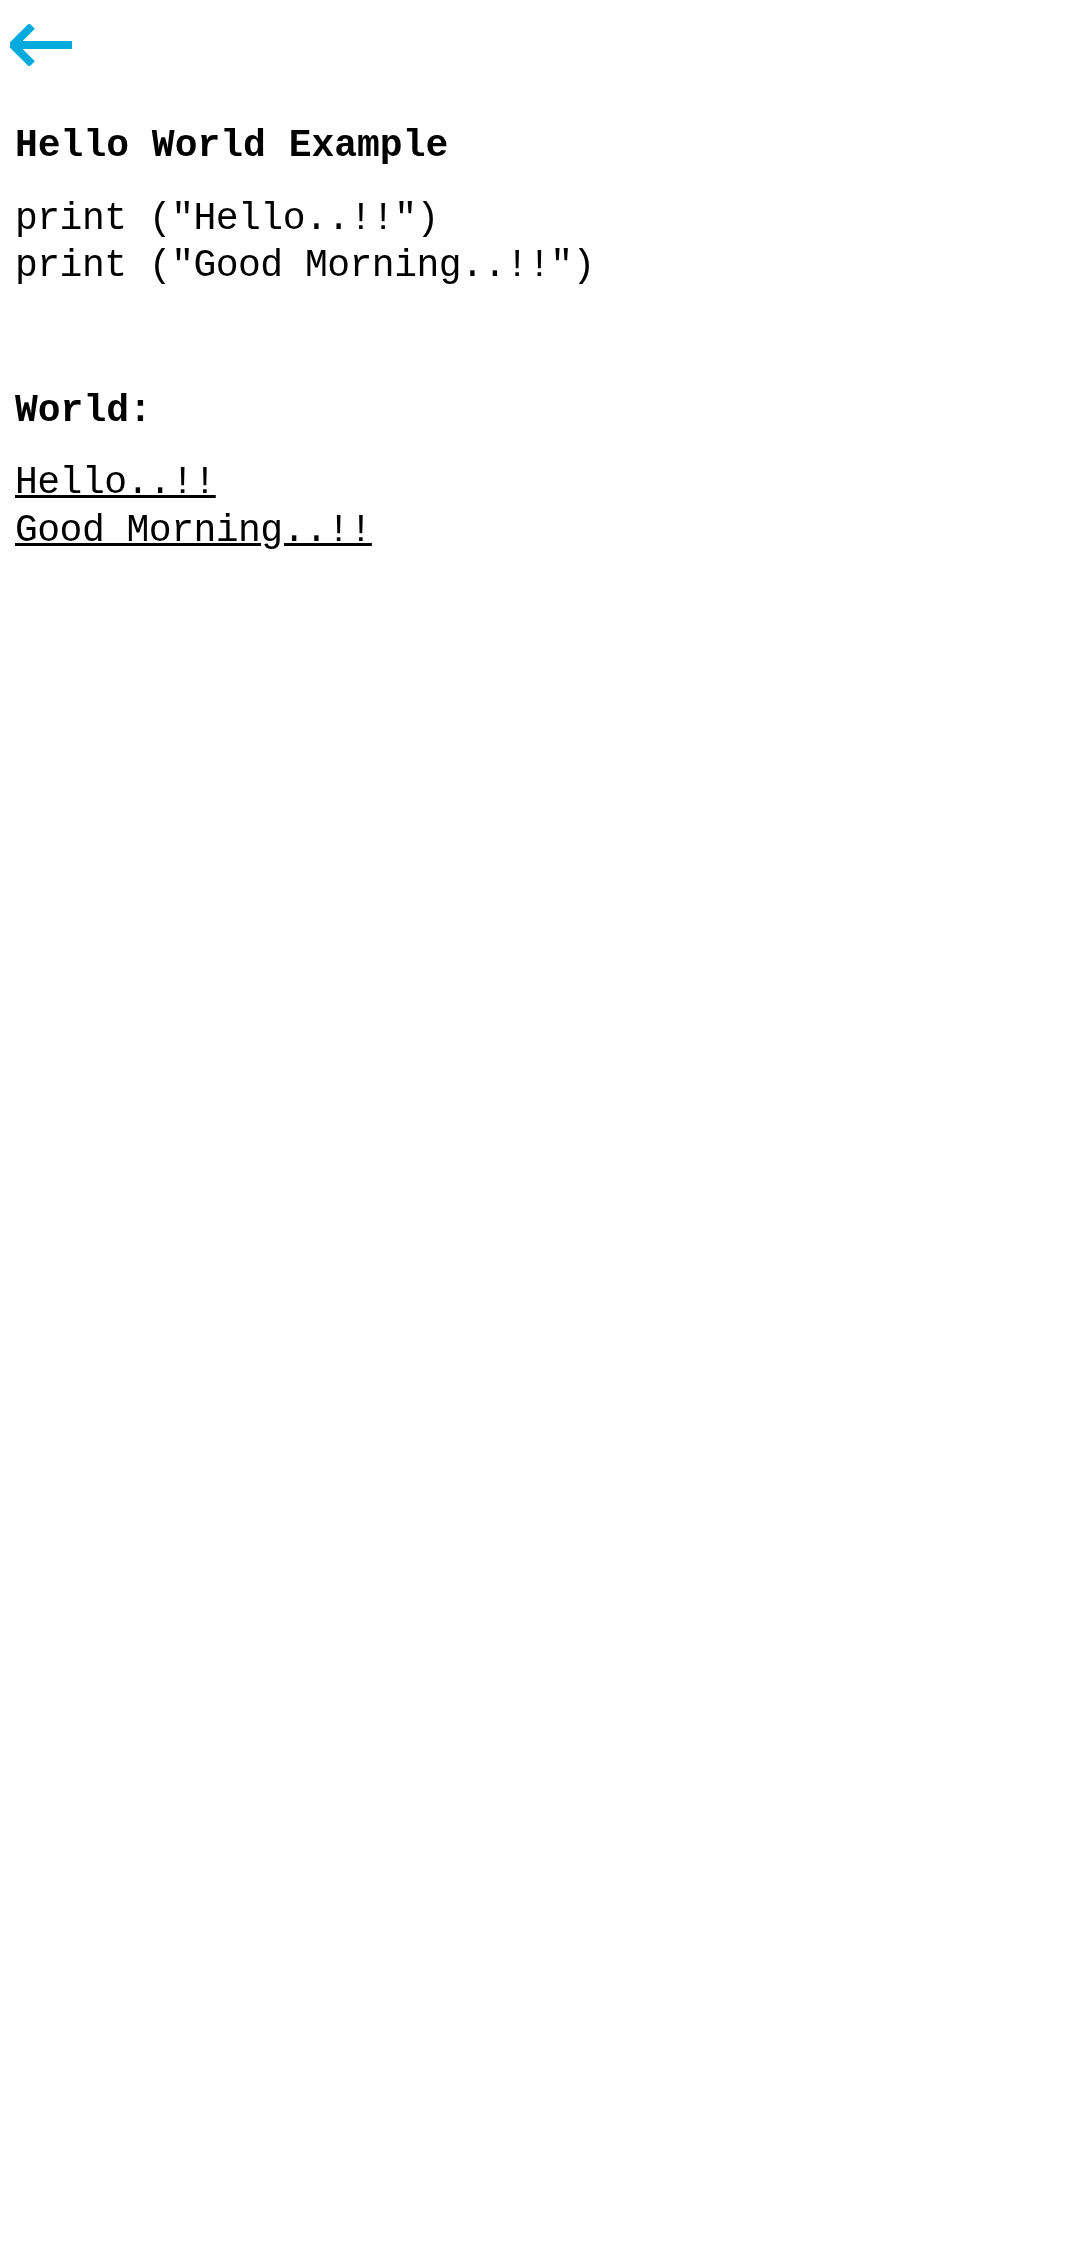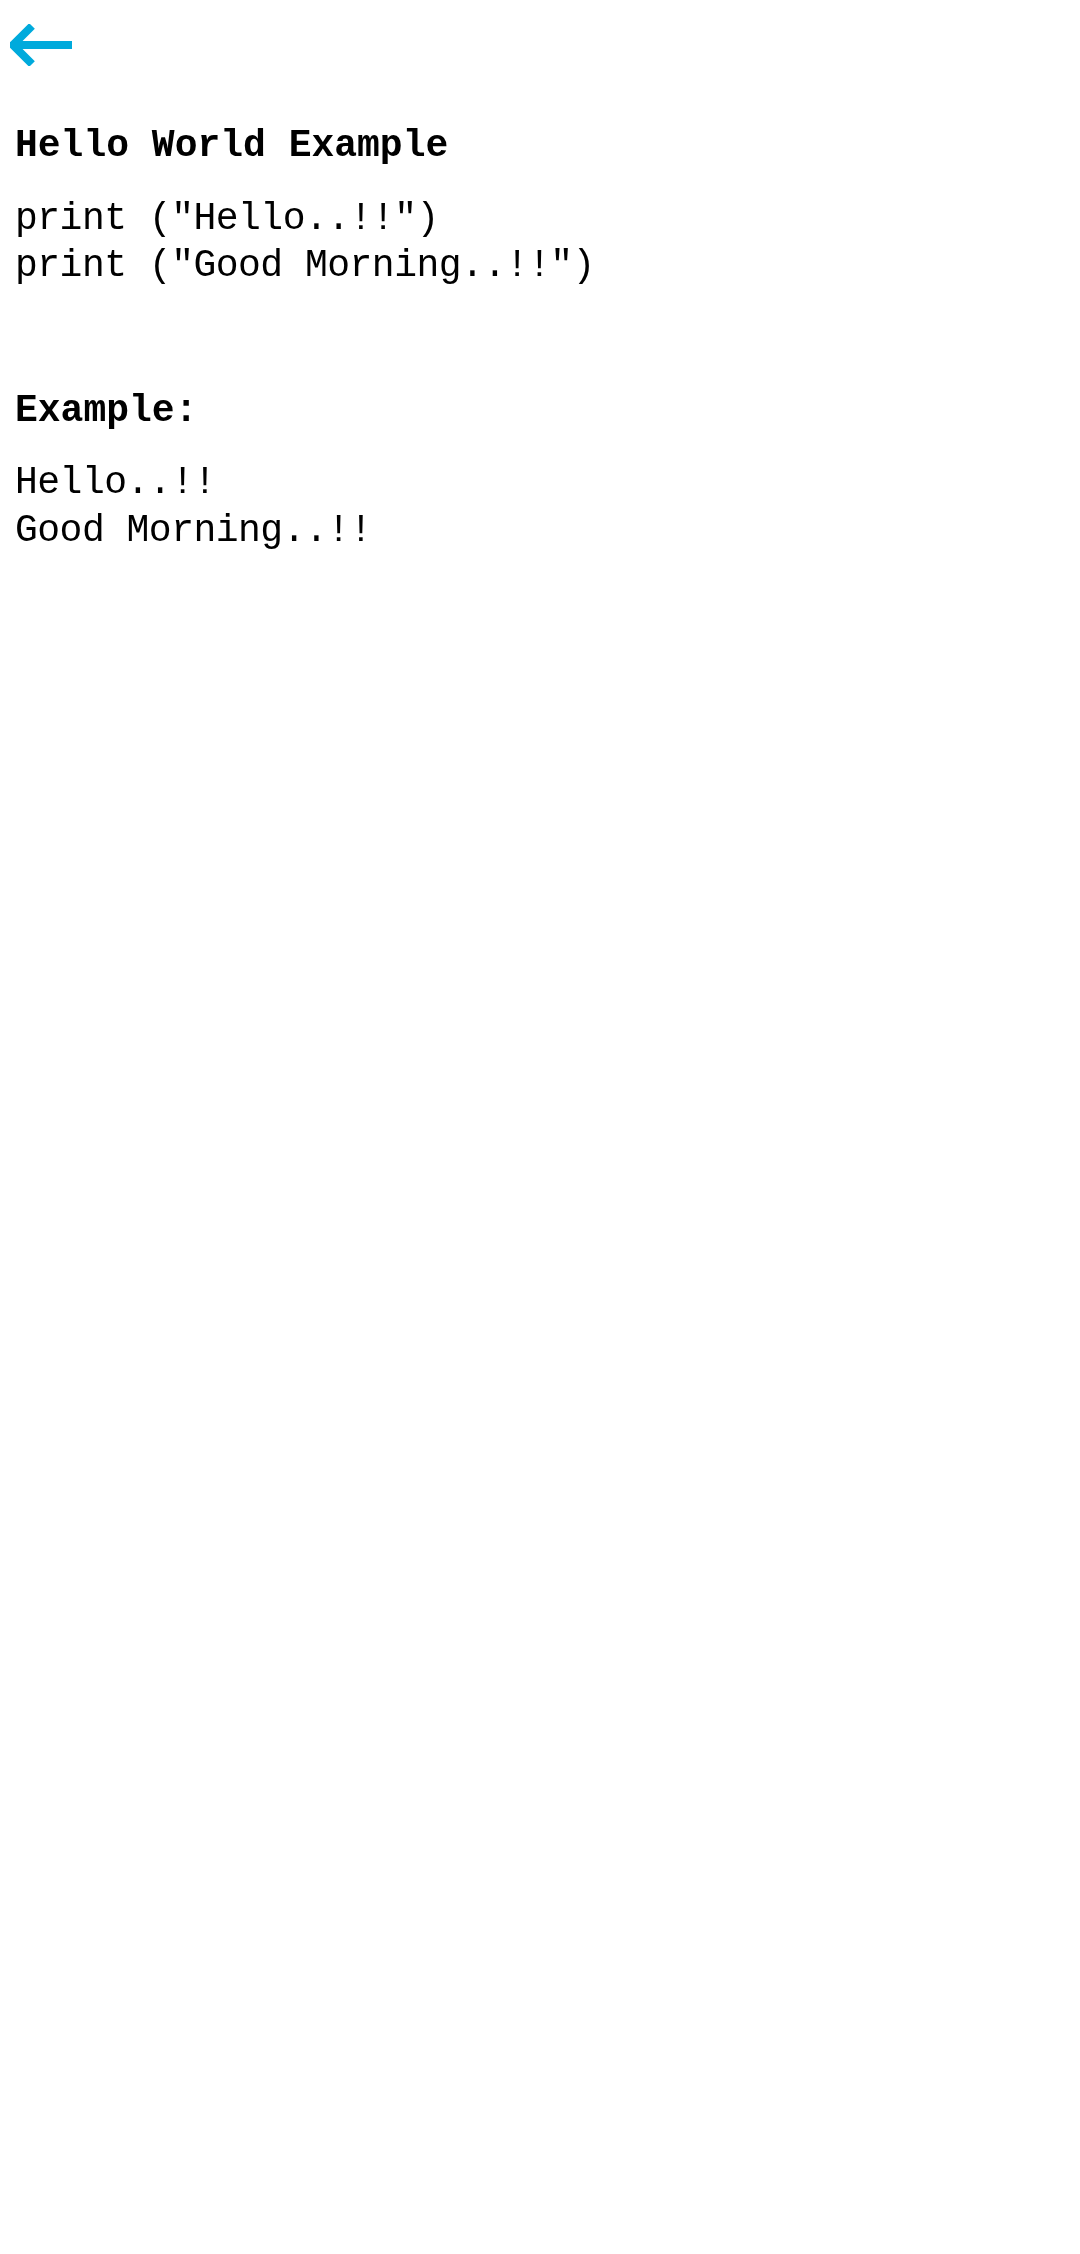--- a/index.html
+++ b/index.html
@@ -52,20 +52,21 @@
       letter-spacing: 0px;
       line-height: 1.2;
       margin-bottom: 26px;
     }
     .output-line {
       font-size: 38px;
       line-height: 1.25;
       font-weight: normal;
       letter-spacing: -0.5px;
       white-space: pre;
+      text-decoration: underline;
     }
   </style>
 </head>
 <body>
 
 <div class="header">
   <div class="back-button">
     <span>
       <svg viewBox="0 0 64 42" xmlns="http://www.w3.org/2000/svg">
         <path d="M 22 2 L 3 21 L 22 40 M 3 21 L 62 21" stroke="#00aadc" stroke-width="8" stroke-linecap="butt" stroke-linejoin="miter" fill="none"></path>
@@ -76,20 +77,20 @@
 
 <div class="content">
   <div class="section-title">Hello World Example</div>
 
   <div>
     <div class="code-line">print ("Hello..!!")</div>
     <div class="code-line">print ("Good Morning..!!")</div>
   </div>
 
   <div class="output-section">
-    <div class="output-title">Example:</div>
+    <div class="output-title">World:</div>
 
     <div>
       <div class="output-line">Hello..!!</div>
       <div class="output-line">Good Morning..!!</div>
     </div>
   </div>
 </div>
 
 </body></html>

